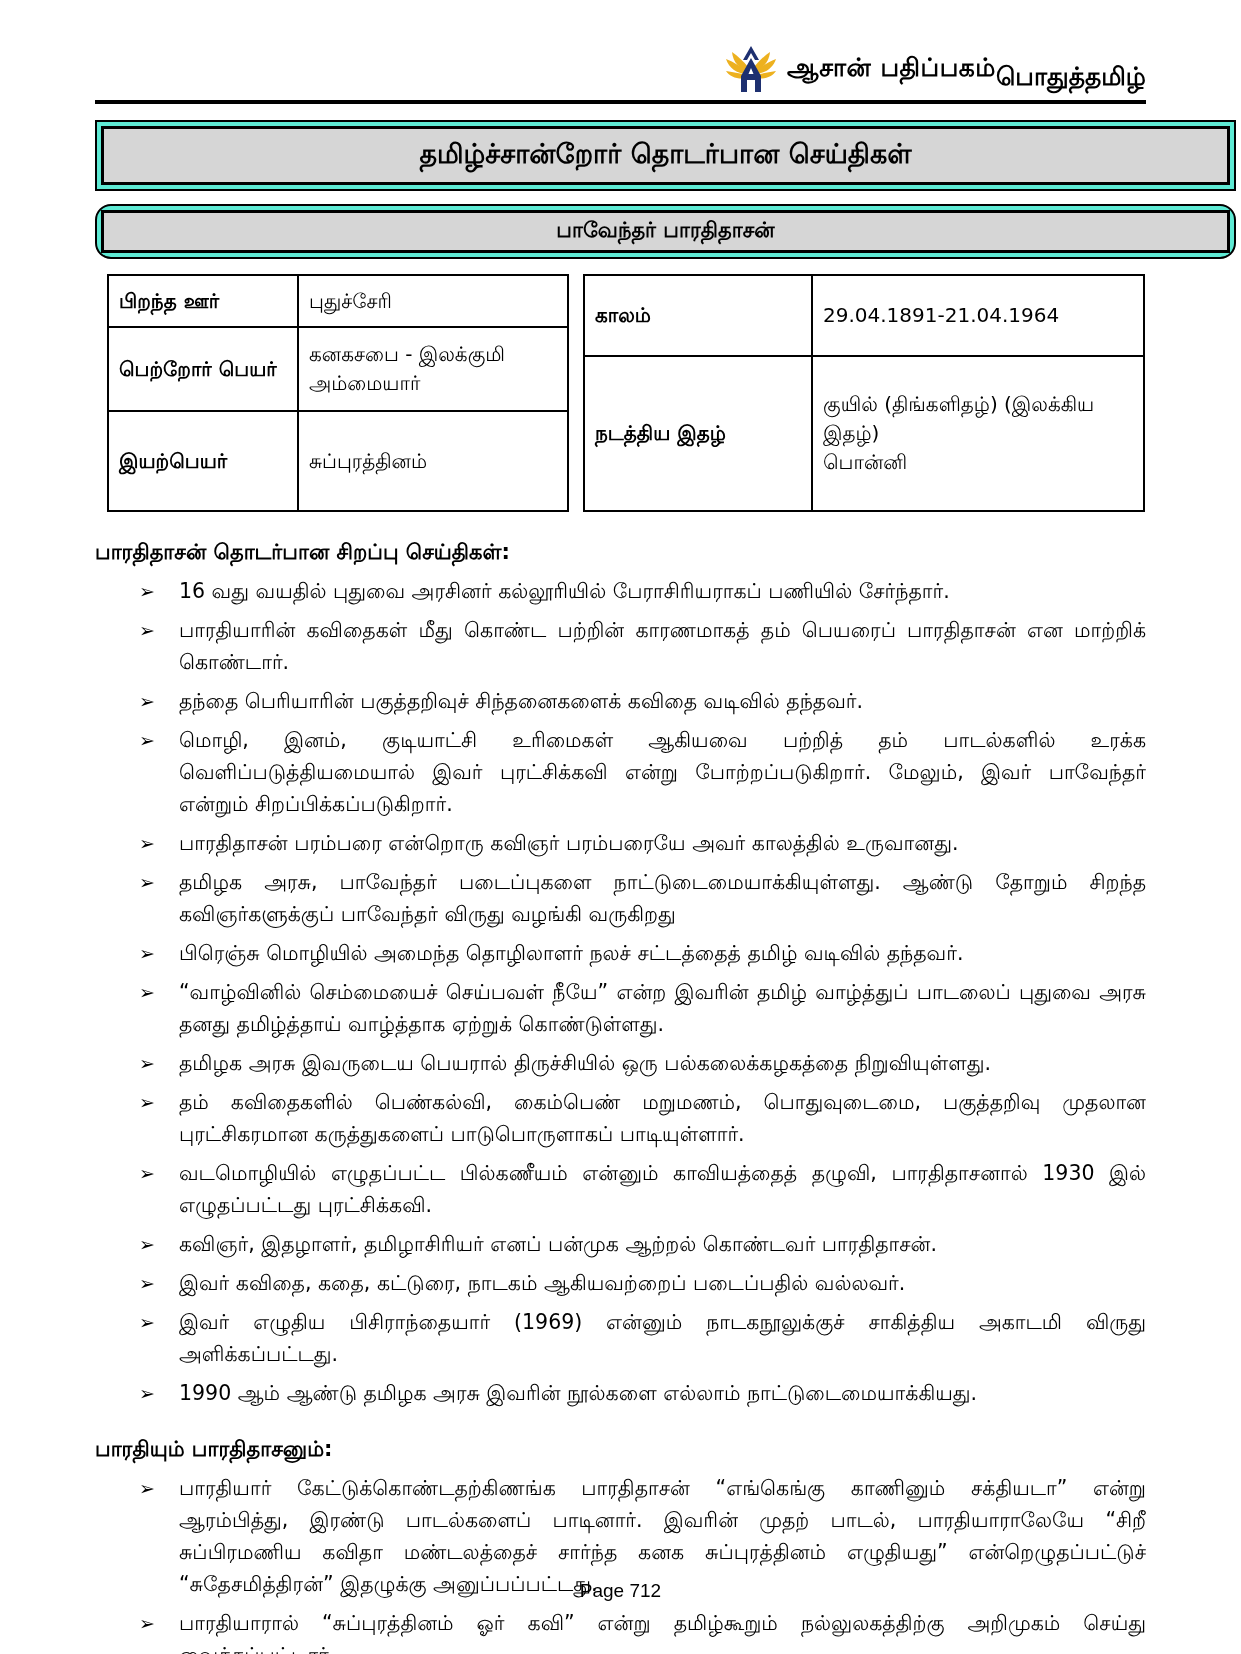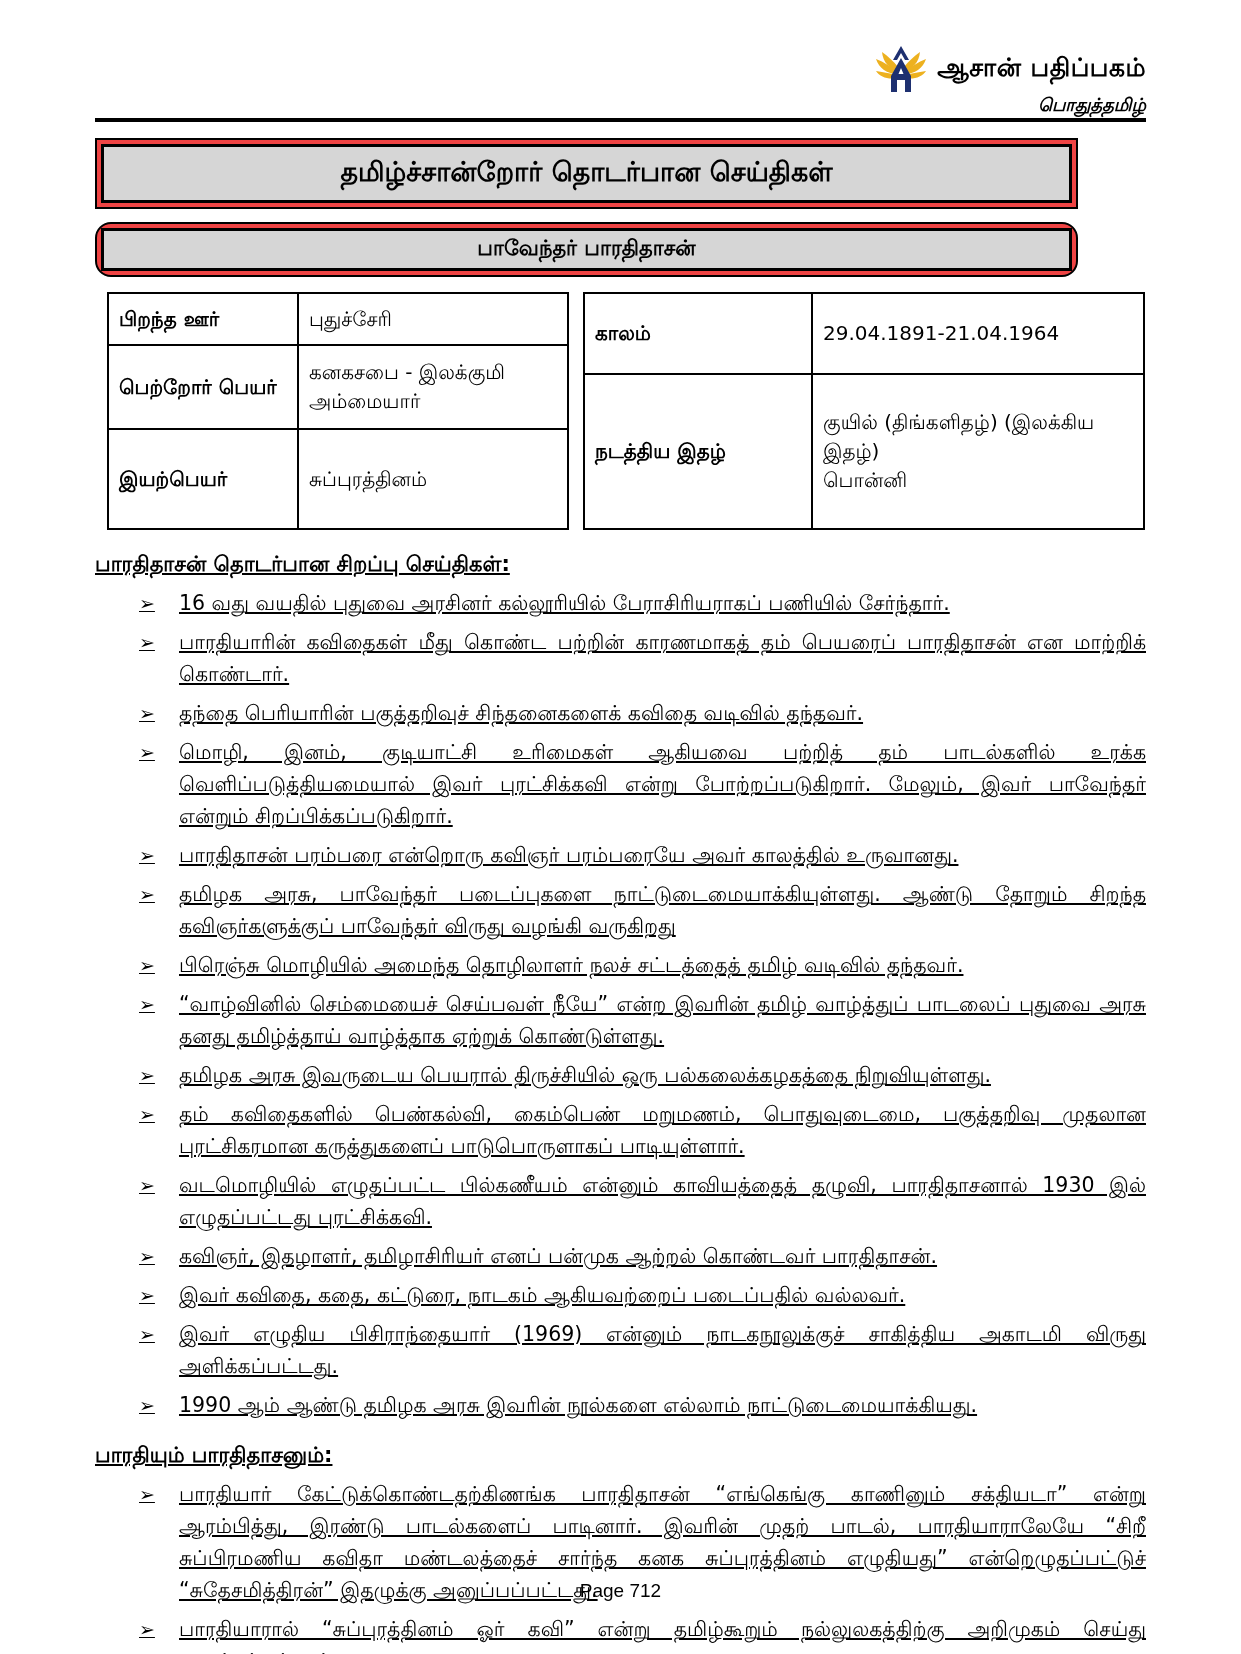--- a/index.html
+++ b/index.html
@@ -8,31 +8,31 @@
     font-family:"DejaVu Sans","Liberation Sans",sans-serif;
     color:#000;
   }
   .content{position:relative;margin:0 95px;width:1051px;}
 
   
   .header{
     padding-top:44px;
     display:flex;align-items:flex-end;justify-content:flex-end;
     border-bottom:4px solid #000;
-    flex-direction:column;
+    padding-bottom:6px;
   }
   .brand{display:flex;align-items:center;gap:10px;}
   .logo{width:52px;height:50px;flex:none;}
   .brand-name{font-size:25px;font-weight:bold;letter-spacing:.5px;}
-  .subject-name{font-size:18px;font-weight:bold;font-style:italic;}
+  .subject-name{font-size:25px;font-weight:bold;}
 
   
   .banner{
-    border:2px solid #000;background:#ef4444;padding:4px;
-    width:983px;box-sizing:border-box;
+    border:2px solid #000;background:#5eead4;padding:4px;
+    width:1141px;box-sizing:border-box;
   }
   .banner-inner{
     border:3px solid #000;background:#d6d6d6;
     text-align:center;font-weight:bold;
   }
   .banner-main{margin-top:16px;}
   .banner-main .banner-inner{font-size:27px;padding:9px 4px;}
   .banner-sub{margin-top:13px;border-radius:16px;}
   .banner-sub .banner-inner{font-size:21px;padding:5px 4px;}
 
@@ -44,21 +44,21 @@
     font-size:20px;line-height:1.45;
   }
   td.lbl{font-weight:bold;}
   td.val{white-space:pre-line;}
   tr.r1{height:52px;} tr.r2{height:84px;} tr.r3{height:100px;}
   .t-left{width:424px;} .t-right{width:524px;}
   .t-left .lbl{width:168px;} .t-left .val{width:248px;}
   .t-right .lbl{width:206px;border-radius:16px;} .t-right .val{width:310px;}
 
   
-  .section{margin-top:22px;text-decoration:underline;}
+  .section{margin-top:28px;}
   .section-heading{font-size:21px;font-weight:bold;margin:0 0 8px 0;}
   ul.bullets{list-style:none;margin:0;padding:0 0 0 44px;}
   li.bullet-item{display:flex;align-items:flex-start;margin:0 0 7px 0;}
   .bullet-marker{flex:none;width:40px;font-size:19px;line-height:32px;}
   .bullet-text{
     flex:1;font-size:20.5px;line-height:32px;text-align:justify;
   }
 
   
   .footer{

